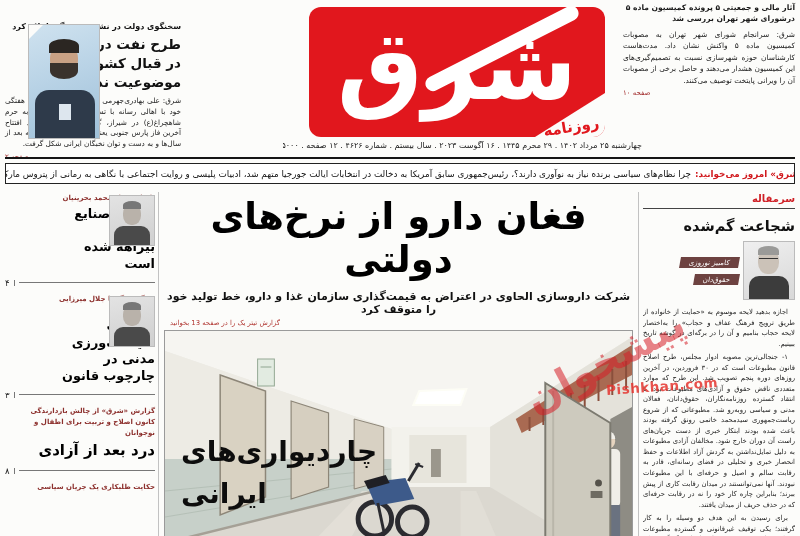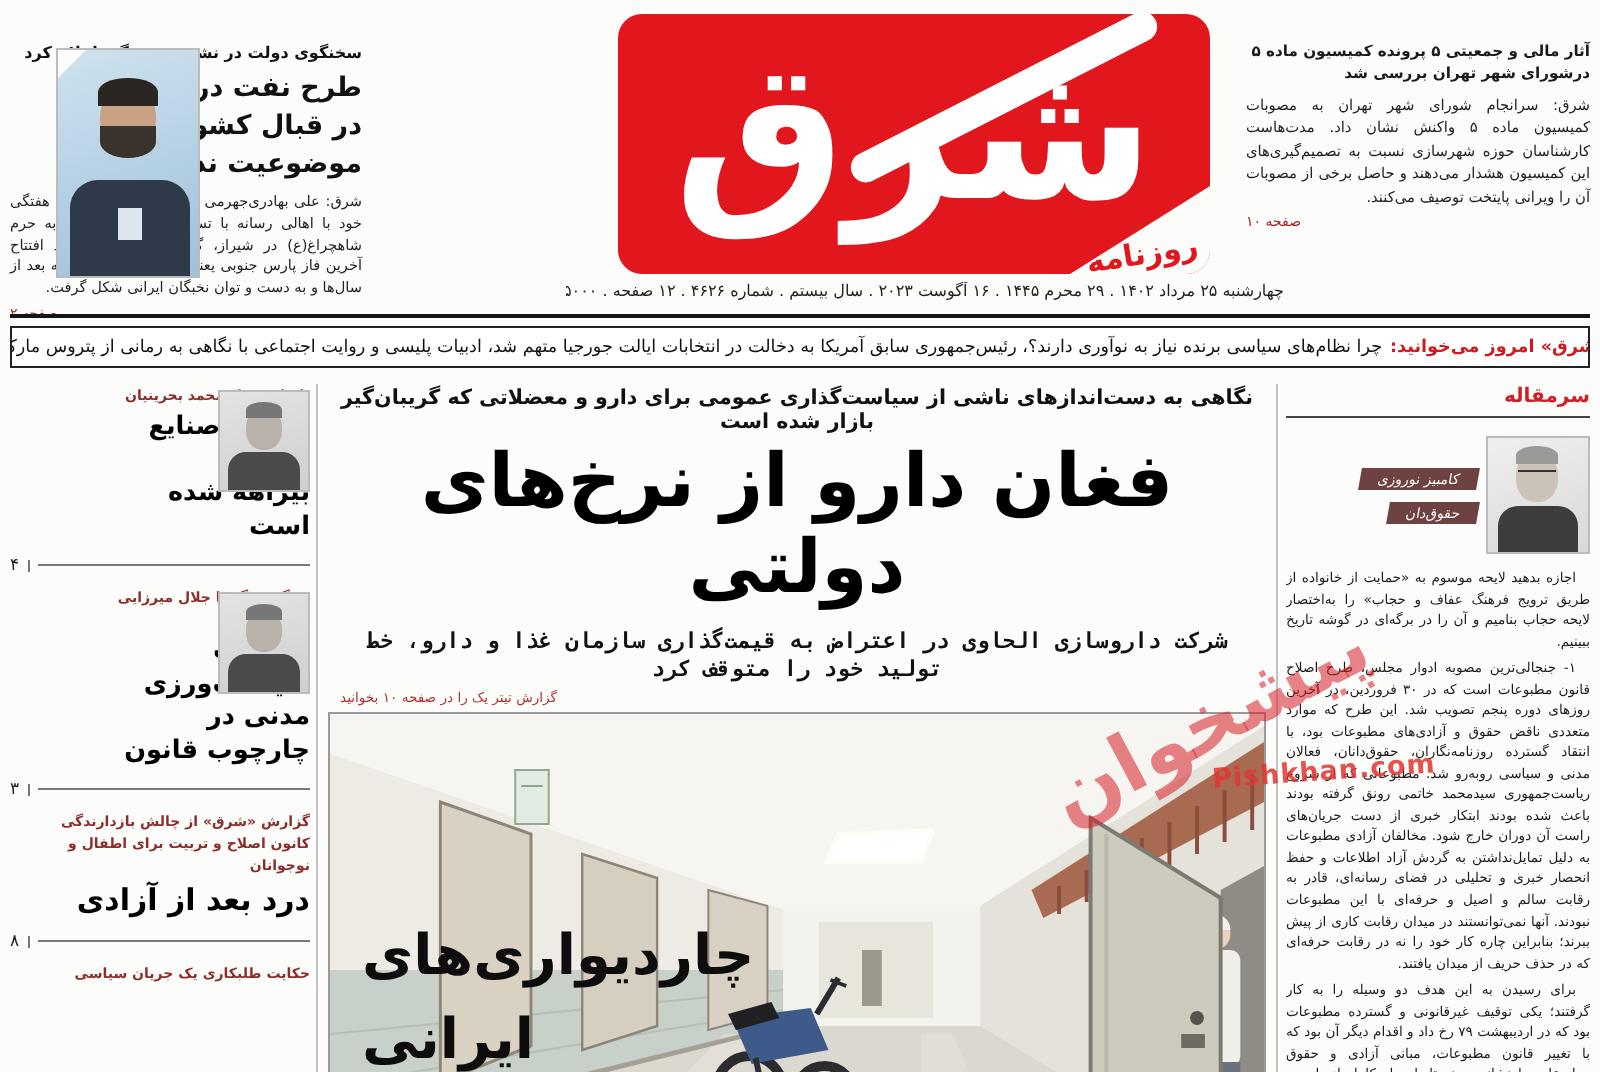--- a/index.html
+++ b/index.html
@@ -1,19 +1,19 @@
 <!DOCTYPE html>
 <html lang="fa" dir="rtl"><head>
 <meta charset="utf-8">
 <style>
   html,body{margin:0;padding:0;background:#888;}
   .page{position:relative;width:800px;height:536px;margin:0 auto;background:#fcfcfa;
         font-family:"DejaVu Sans",sans-serif;direction:rtl;overflow:hidden;color:#111;}
   
-  .tr-art{position:absolute;top:20px;right:5px;width:172px;}
+  .tr-art{position:absolute;top:2px;right:5px;width:172px;}
   .tr-art .kicker{font-size:7.6px;font-weight:bold;line-height:1.5;text-align:right;color:#1a1a1a;}
   .tr-art .title{font-size:15px;font-weight:bold;line-height:1.35;margin-top:3px;color:#000;}
   .tr-art .body{font-size:7.4px;line-height:1.55;text-align:justify;color:#222;margin-top:4px;}
   .pgref{font-size:7px;color:#9c1f1f;margin-top:3px;text-align:left;}
   .masthead{position:absolute;top:7px;right:195px;width:296px;height:130px;}
   .mast-box{position:absolute;inset:0;background:#e1171d;border-radius:12px;overflow:hidden;}
   .mast-word{position:absolute;top:-6px;left:0;right:0;text-align:center;color:#fff;
              font-size:96px;font-weight:bold;line-height:130px;}
   .mast-slash{position:absolute;right:18px;top:34px;width:170px;height:15px;background:#fff;
               border-radius:8px;transform:rotate(-27deg);}
@@ -47,21 +47,21 @@
             font-size:8.8px;white-space:nowrap;overflow:hidden;}
   .todaybar .lbl{color:#d11a1f;font-weight:bold;}
   .todaybar .txt{color:#111;}
   
   .vrule{position:absolute;top:192px;bottom:0;width:1px;background:#c2c2c2;}
   .vrule.r{right:161px;} .vrule.l{left:158px;}
   
   .col-c{position:absolute;top:193px;right:167px;left:164px;}
   .lead-kicker{font-size:10.3px;font-weight:bold;text-align:center;}
   .lead-title{font-size:37px;font-weight:bold;text-align:center;line-height:1.15;margin-top:3px;color:#000;}
-  .lead-sub{font-size:11px;font-weight:bold;text-align:center;margin-top:9px;font-family:Liberation Mono, monospace;}
+  .lead-sub{font-size:11px;font-weight:bold;text-align:center;margin-top:9px;}
   .lead-note{font-size:6.8px;color:#b03530;text-align:left;margin:3px 4px 0 6px;}
   .photo-main{position:relative;margin-top:3px;height:242px;border:1px solid #9a9a9a;overflow:hidden;background:#e8e7e2;}
   .photo-main svg{position:absolute;inset:0;width:100%;height:100%;}
   .ph-t1{position:absolute;left:16px;top:104px;font-size:28px;font-weight:bold;color:#0d0d0d;}
   .ph-t2{position:absolute;left:16px;top:146px;font-size:28px;font-weight:bold;color:#0d0d0d;}
   
   .col-l{position:absolute;top:193px;left:5px;width:150px;}
   .sb-item{position:relative;}
   .sb-row{position:relative;min-height:56px;}
   .sb-photo{position:absolute;right:0;top:2px;width:44px;height:49px;border:1px solid #bbb;
@@ -144,24 +144,23 @@
 
   <div class="todaybar">
     <span class="lbl">در «شرق» امروز می‌خوانید:</span>
     <span class="txt">چرا نظام‌های سیاسی برنده نیاز به نوآوری دارند؟، رئیس‌جمهوری سابق آمریکا به دخالت در انتخابات ایالت جورجیا متهم شد، ادبیات پلیسی و روایت اجتماعی با نگاهی به رمانی از پتروس مارکاریس</span>
   </div>
 
   <div class="vrule r"></div>
   <div class="vrule l"></div>
 
   <div class="col-c">
-    <div class="lead-kicker">نگاهی به دست‌اندازهای ناشی از سیاست‌گذاری عمومی برای دارو و معضلاتی که گریبان‌گیر بازار شده است</div>
     <div class="lead-title">فغان دارو از نرخ‌های دولتی</div>
     <div class="lead-sub">شرکت داروسازی الحاوی در اعتراض به قیمت‌گذاری سازمان غذا و دارو، خط تولید خود را متوقف کرد</div>
-    <div class="lead-note">گزارش تیتر یک را در صفحه ۱۰ بخوانید</div>
+    <div class="lead-note">گزارش تیتر یک را در صفحه 13 بخوانید</div>
 
     <div class="photo-main">
       <svg viewBox="0 0 474 242" preserveAspectRatio="none">
         <rect x="0" y="0" width="474" height="242" fill="#ecebe6"></rect>
 
         <polygon points="0,0 474,0 474,6 330,96 230,98 0,20" fill="#f6f5f1"></polygon>
         <polygon points="258,60 306,58 300,74 252,74" fill="#ffffff" stroke="#fdfdf5" stroke-width="2"></polygon>
 
         <polygon points="0,20 230,98 230,128 0,128" fill="#edebe4"></polygon>
         <polygon points="0,128 230,128 230,156 0,212" fill="#c7d0c9"></polygon>
@@ -286,20 +285,21 @@
     <div class="sb-item">
       <div class="sb-kicker">حکایت طلبکاری یک جریان سیاسی</div>
 
     </div>
 
   </div>
 
   <div class="col-r">
     <div class="ed-label">سرمقاله</div>
     <div class="ed-rule"></div>
+    <div class="ed-title">شجاعت گم‌شده</div>
     <div class="ed-author">
       <div class="ed-photo">
         <div class="head"></div>
           <div class="hair"></div>
           <div class="glasses"></div>
           <div class="suit"></div>
       </div>
       <div class="ed-badge b1">کامبیز نوروزی</div>
       <div class="ed-badge b2">حقوق‌دان</div>
     </div>

